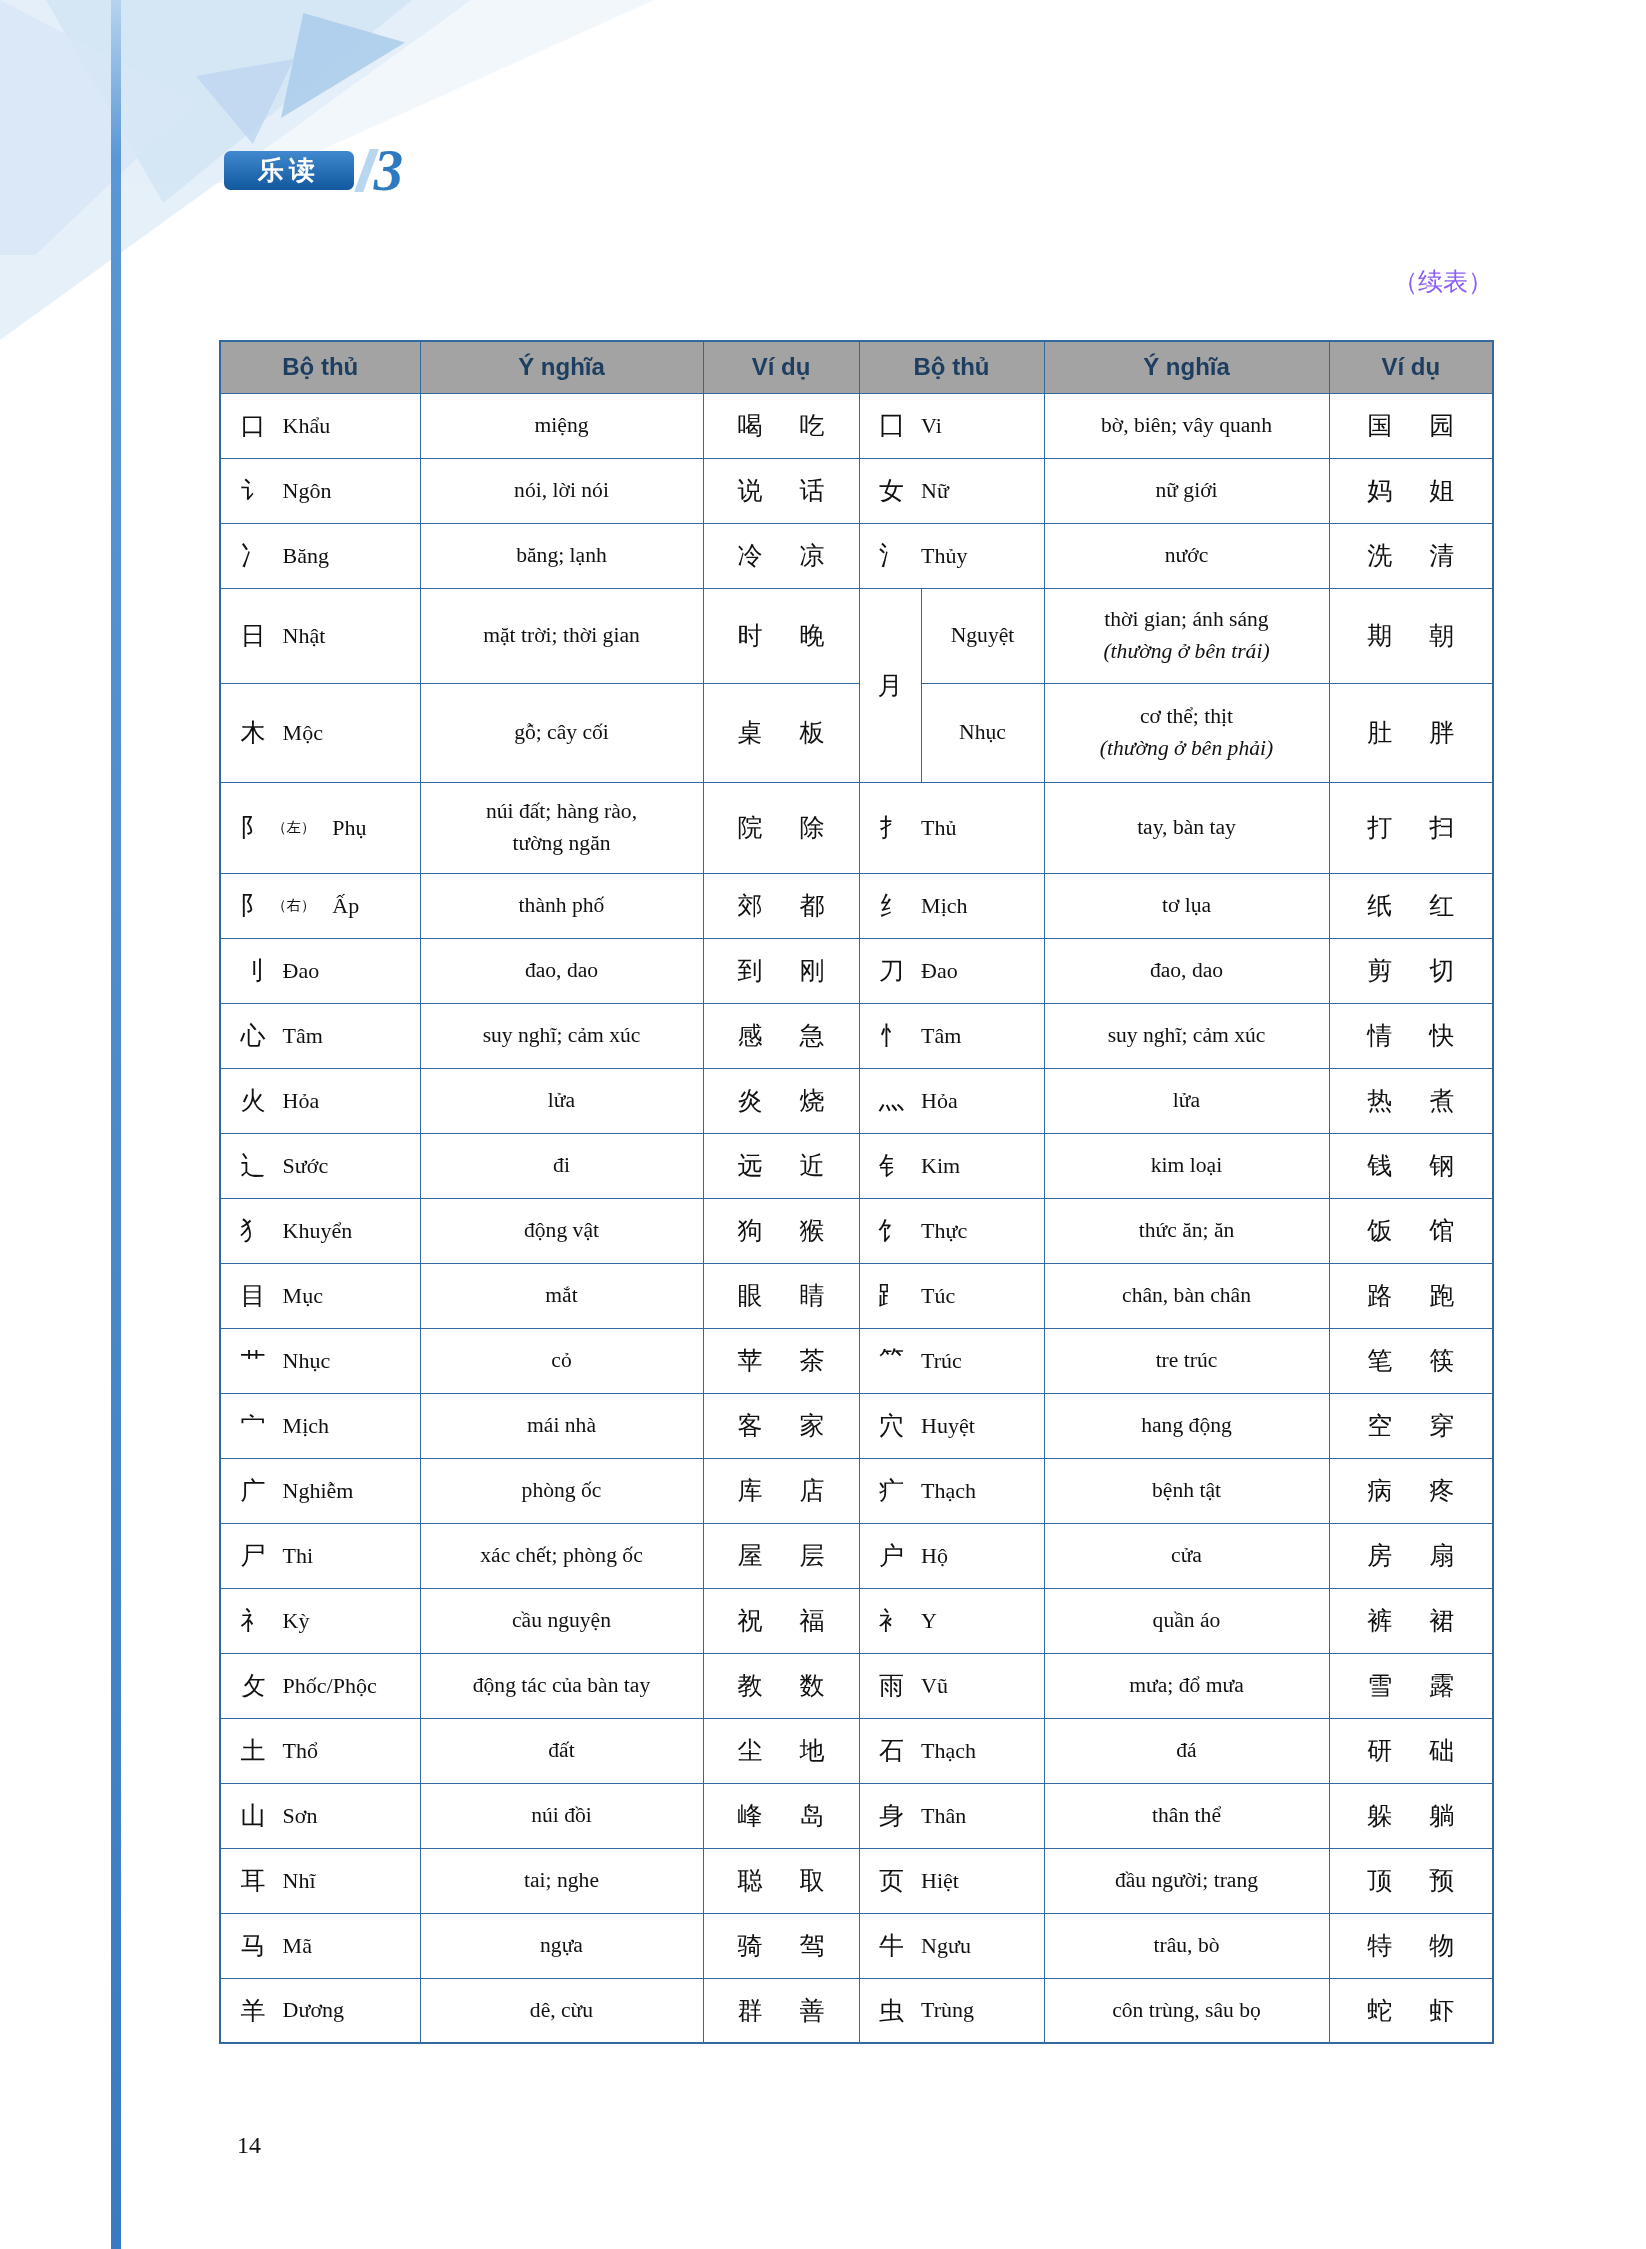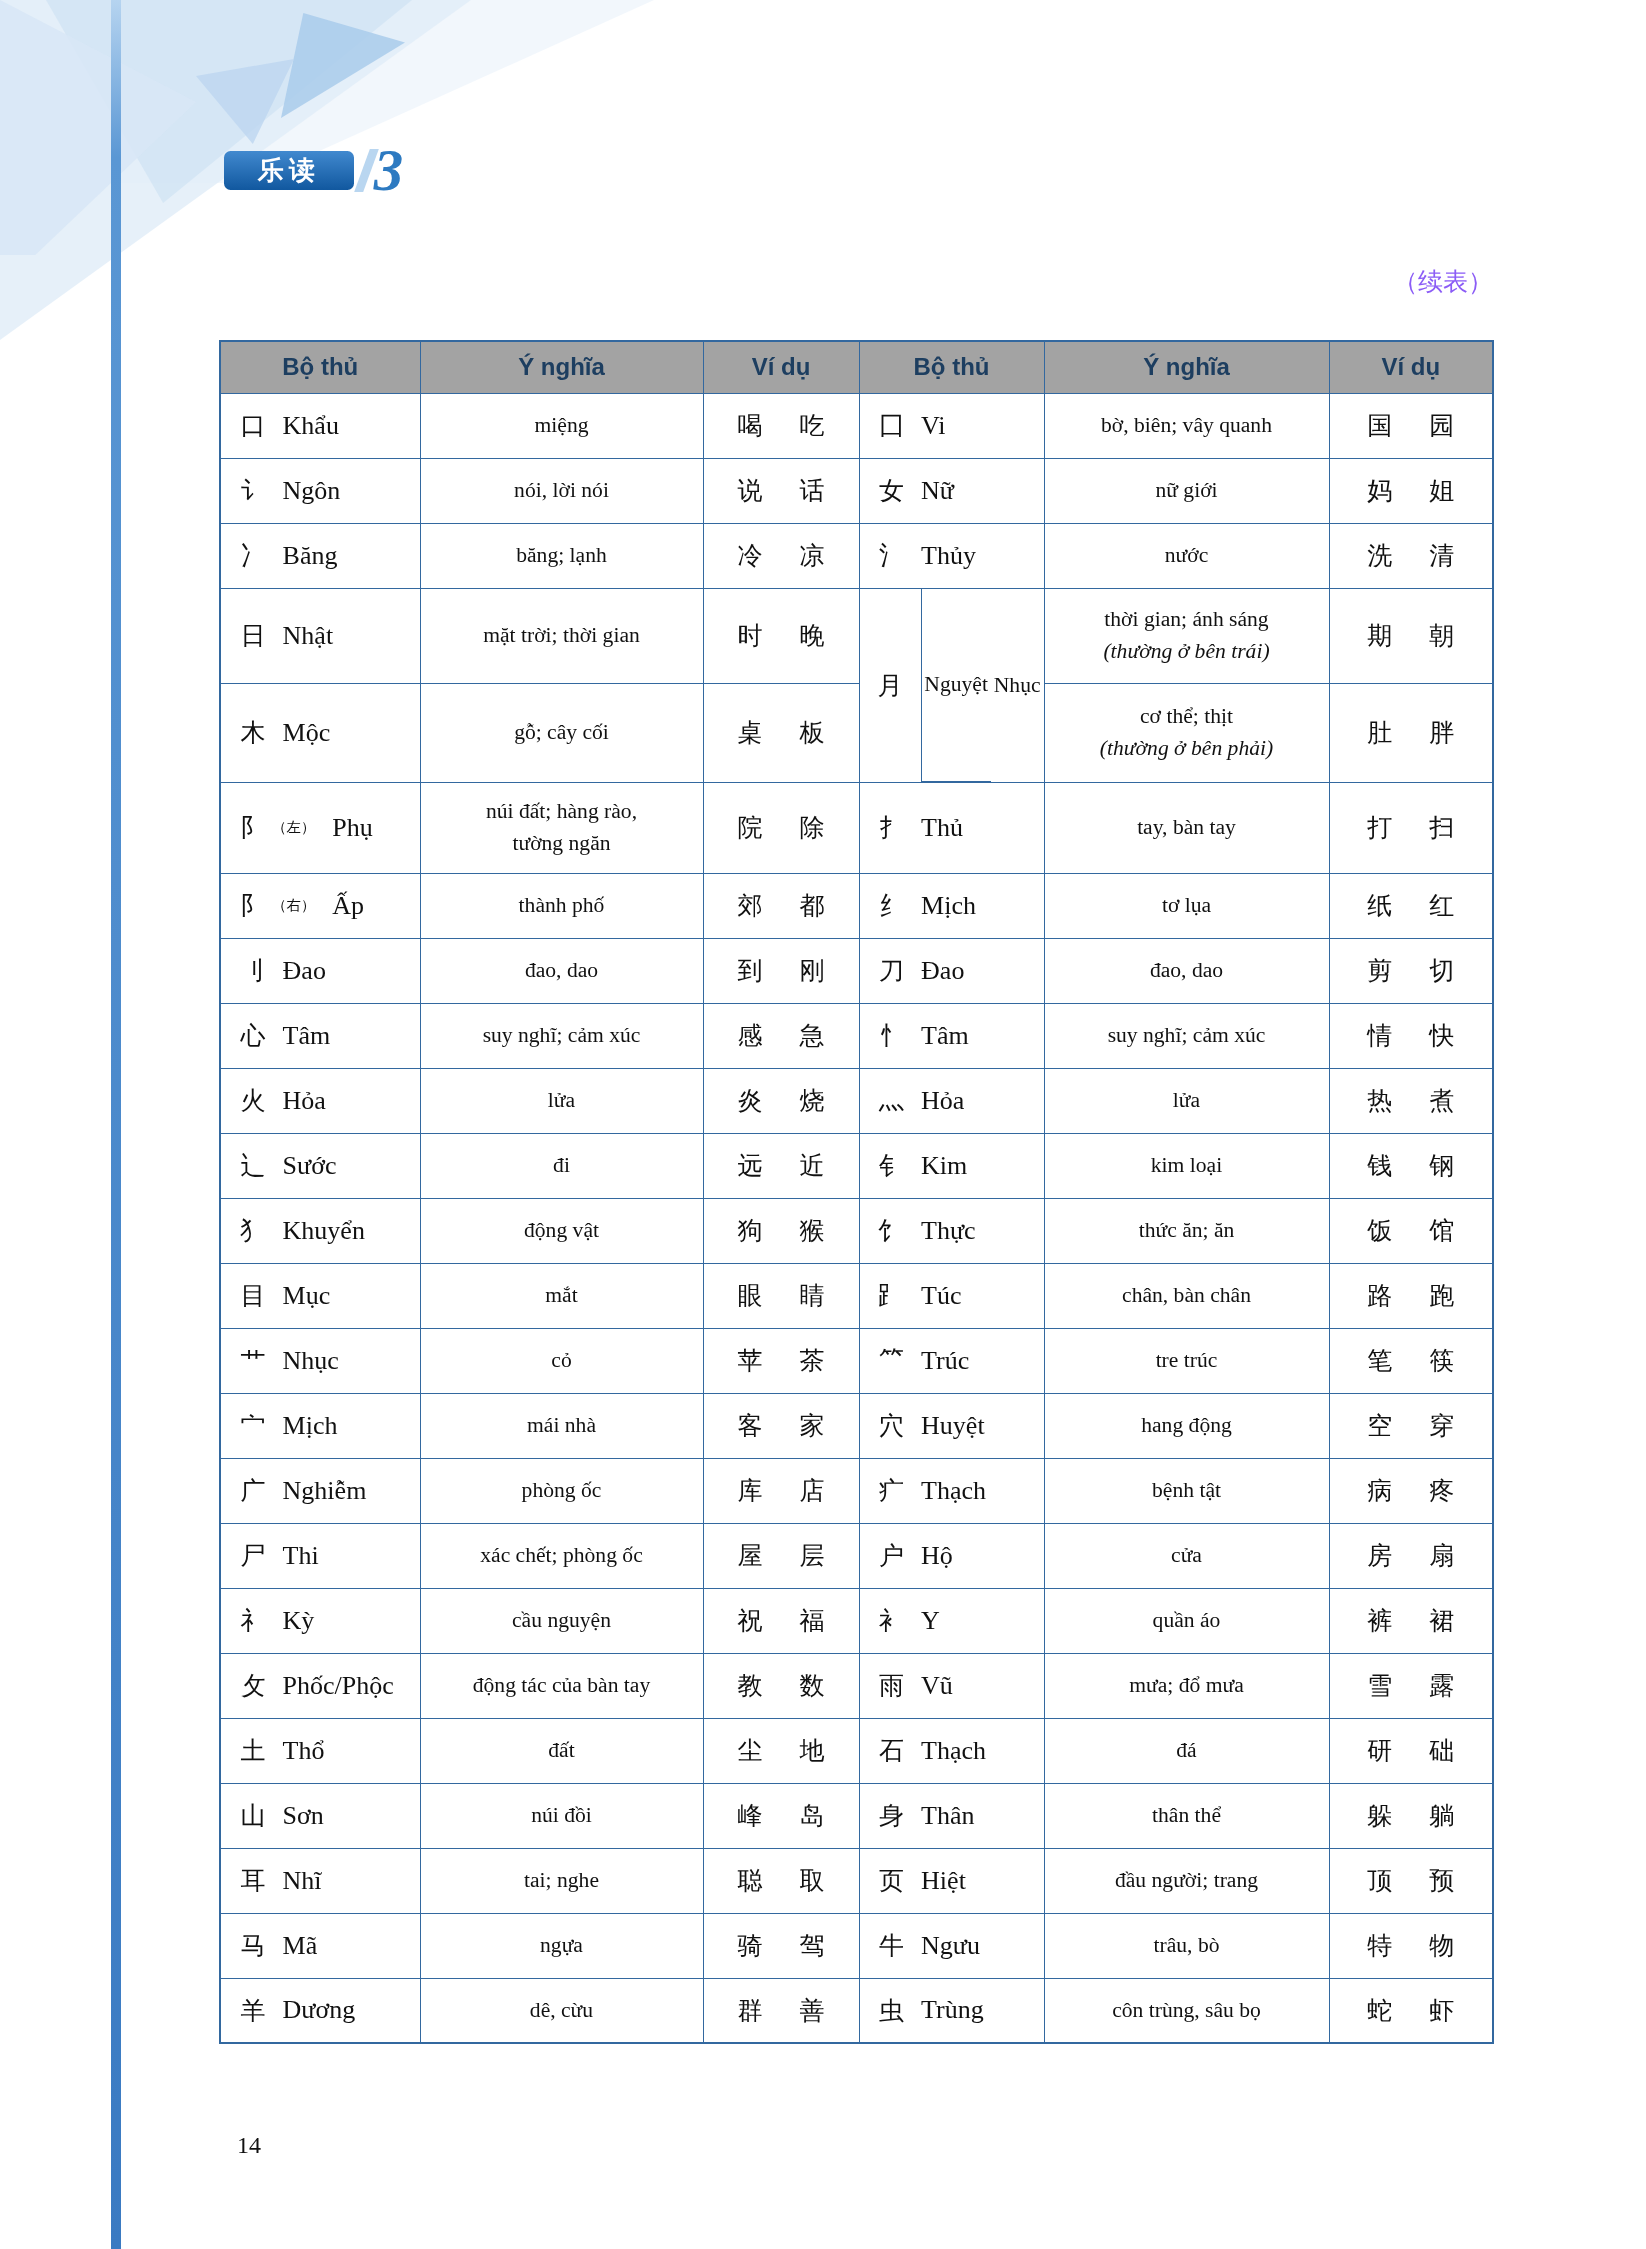--- a/index.html
+++ b/index.html
@@ -46,36 +46,36 @@
   table { border-collapse:collapse; table-layout:fixed; width:1274px; border:2px solid #33689f; }
   th, td { border:1.3px solid #33689f; }
   th {
     height:52px; background:#a3a3a3; color:#1d3e60;
     font-family:"Liberation Sans","DejaVu Sans",sans-serif; font-size:24px; font-weight:700;
   }
   td { font-size:21.6px; vertical-align:middle; }
   .rad-box { display:flex; align-items:center; gap:17px; padding-left:19.6px; }
   .rad-glyph { font-size:25px; font-family:"DejaVu Sans","Liberation Sans",sans-serif; }
   .rad-note { font-size:14.4px; margin-left:-10.5px; white-space:nowrap; }
-  .rad-name { font-size:26px; }
+  .rad-name { font-size:22px; }
   .meaning-td { text-align:center; }
   .meaning-text { white-space:pre-line; line-height:1.45; }
   .meaning-note { font-style:italic; line-height:1.45; }
   .ex-box {
     display:flex; justify-content:center; gap:37px;
     font-family:"DejaVu Sans","Liberation Sans",sans-serif; font-size:25px;
   }
   .merge-td { padding:0; }
   .merge-wrap { display:flex; height:193px; }
   .merge-glyph {
     width:62px; border-right:1.3px solid #33689f;
     display:flex; align-items:center; justify-content:center;
     font-size:25px; font-family:"DejaVu Sans","Liberation Sans",sans-serif;
   }
-  .merge-names { flex:1; display:flex; }
+  .merge-names { flex:1; display:flex; flex-direction:column; }
   .merge-name { display:flex; align-items:center; justify-content:center; font-size:21.6px; }
   .merge-name.first { border-bottom:1.3px solid #33689f; }
 
   .page-number { position:absolute; left:237px; top:2132px; font-size:24px; }
 </style>
 </head>
 <body>
 
 <div class="page">
 

